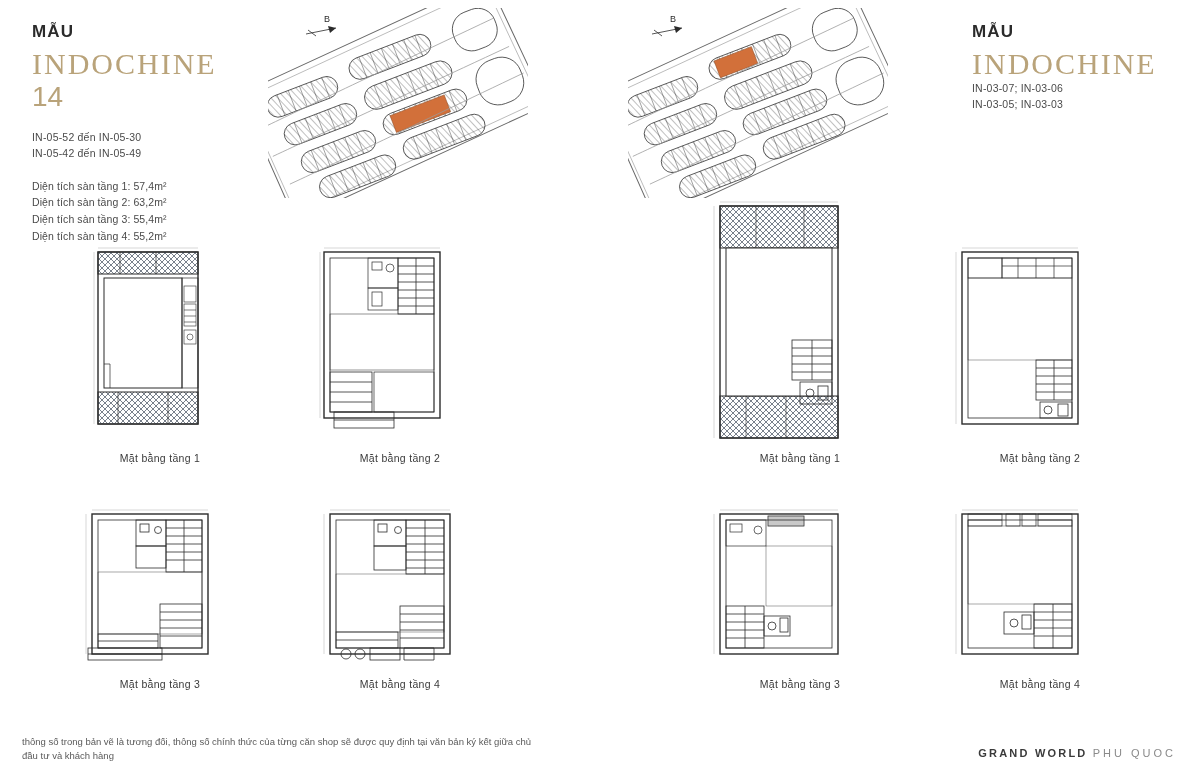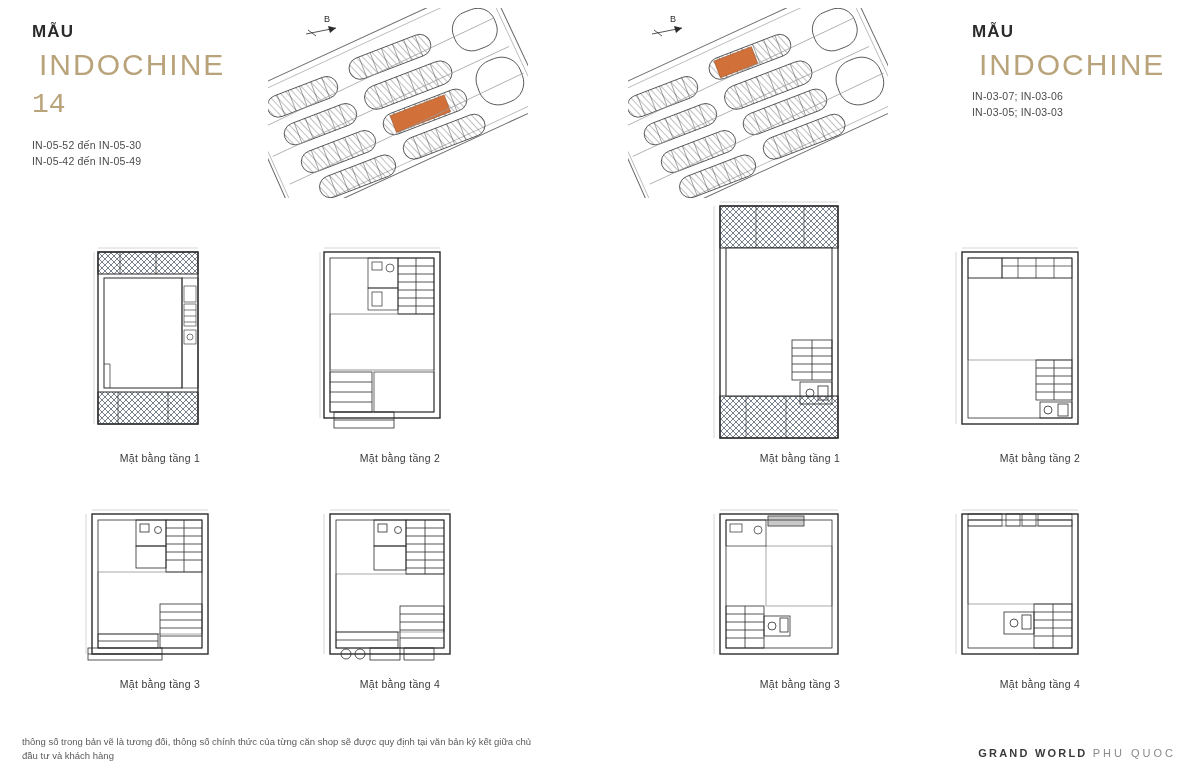--- a/index.html
+++ b/index.html
@@ -23,29 +23,29 @@
   .model-block.right { left: 972px; top: 22px; }
 
   .mau-label {
     font-size: 17px;
     font-weight: bold;
     letter-spacing: 1.2px;
     color: #2b2b2b;
     margin: 0 0 6px 0;
   }
   .model-name {
-    font-family: Liberation Sans, sans-serif;
+    font-family: Liberation Serif, serif;
     font-size: 30px;
     letter-spacing: 2px;
     color: #b9a37a;
     line-height: 1.05;
-    margin: 7px;
+    margin: 0;
   }
   .model-number {
-    font-family: Liberation Mono, monospace;
+    font-family: Liberation Sans, sans-serif;
     font-size: 28px;
     color: #b9a37a;
     line-height: 1.2;
     margin: 0 0 16px 0;
   }
   .code-line {
     font-size: 10.5px;
     color: #4a4a4a;
     line-height: 1.55;
     letter-spacing: .2px;
@@ -116,20 +116,26 @@
 </style>
 </head>
 <body>
 
 <div class="model-block left">
   <div class="mau-label">MẪU</div>
   <div class="model-name">INDOCHINE</div>
   <div class="model-number">14</div>
   <div class="code-line">IN-05-52 đến IN-05-30</div>
   <div class="code-line">IN-05-42 đến IN-05-49</div>
+  <div class="areas">
+    <div class="area-line">Diện tích sàn tầng 1: 57,4m²</div>
+    <div class="area-line">Diện tích sàn tầng 2: 63,2m²</div>
+    <div class="area-line">Diện tích sàn tầng 3: 55,4m²</div>
+    <div class="area-line">Diện tích sàn tầng 4: 55,2m²</div>
+  </div>
 </div>
 
 <div class="model-block right">
   <div class="mau-label">MẪU</div>
   <div class="model-name">INDOCHINE</div>
   <div class="code-line">IN-03-07; IN-03-06</div>
   <div class="code-line">IN-03-05; IN-03-03</div>
 </div>
 
 <div class="sitemap left">

